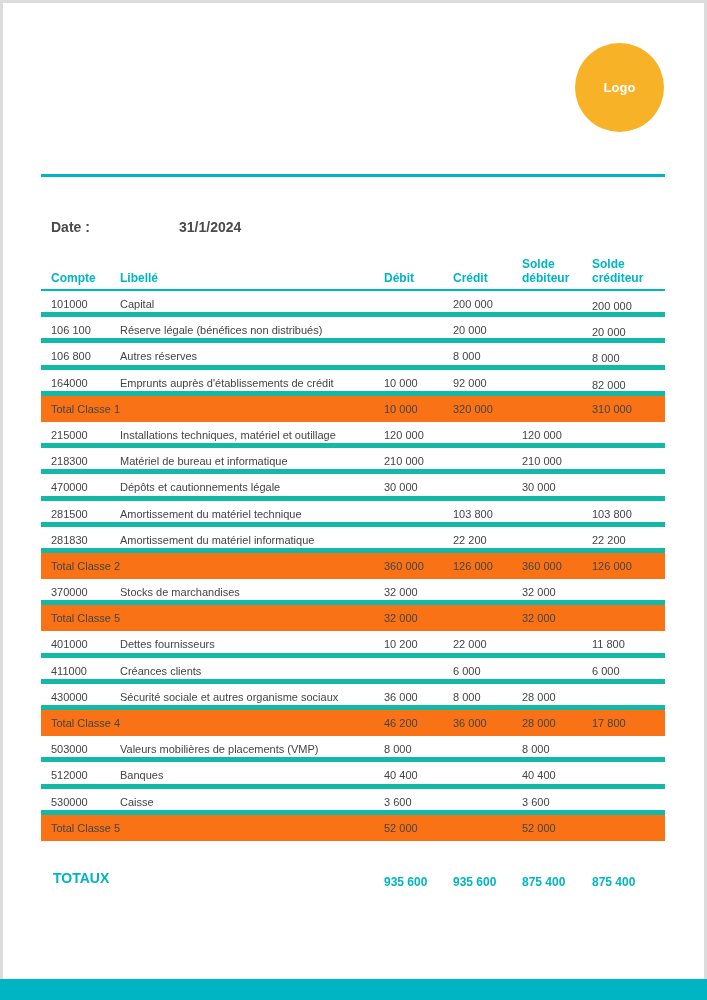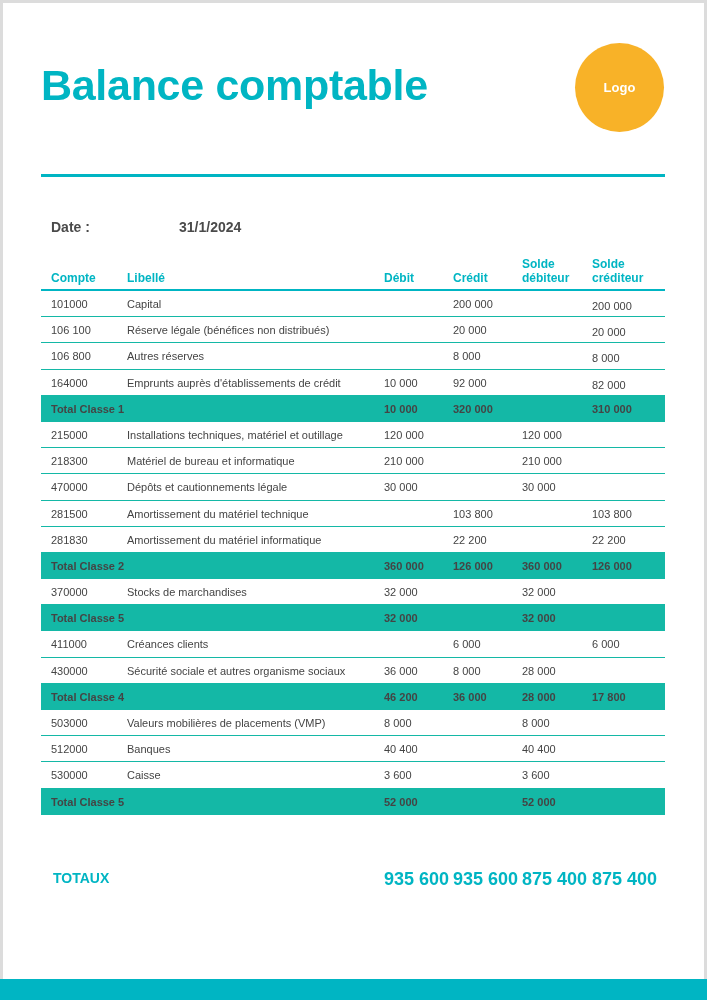--- a/index.html
+++ b/index.html
@@ -32,46 +32,45 @@
     .table {
       position: absolute; left: 38px; top: 252px; width: 624px;
     }
     .thead {
       position: relative; height: 36px; border-bottom: 2px solid #00b5c3;
     }
     .th {
       position: absolute; bottom: 4px; font-size: 12px; font-weight: bold; color: #00b5c3; line-height: 14px; margin-top: 17px;
     }
     .row {
-      position: relative; height: 26.2px; border-bottom: 1px solid #14b8a6; font-size: 11px; color: #444;
-    }
-    .row.total { background: #14b8a6; font-weight: bold; border-bottom: none; }
+      position: relative; height: 26.2px; border-bottom: 5px solid #14b8a6; font-size: 11px; color: #444;
+    }
+    .row.total { background: #f97316; font-weight: normal; border-bottom: none; }
     .cell { position: absolute; top: 7px; white-space: nowrap; }
     .c-compte { left: 10px; }
-    .c-libelle { left: 86px; }
+    .c-libelle { left: 79px; }
     .c-debit { left: 343px; }
     .c-credit { left: 412px; }
     .c-sd { left: 481px; }
     .c-sc { left: 551px; }
     .row .c-sc.low { top: 9px; }
     .totaux {
       position: absolute; left: 38px; top: 866px; width: 624px; height: 22px;
       font-weight: bold; color: #00b5c3; text-decoration: underline;
     }
-    .totaux .cell { top: 0; font-size: 18px; }
+    .totaux .cell { top: 6px; font-size: 12px; }
     .totaux .tl { left: 12px; top: 1px; font-size: 14px; }
     .bottom-bar {
       position: absolute; left: 0; top: 979px; width: 707px; height: 21px; background: #00b5c3;
     }
   </style>
 </head>
 <body>
 
 <div class="page">
-  <div class="title">Balance comptable</div>
   <div class="logo">
     <span>Logo</span>
   </div>
   <div class="rule"></div>
 
   <div class="date-label">Date :</div>
   <div class="date-value">31/1/2024</div>
 
   <div class="table">
     <div class="thead">
@@ -187,20 +186,28 @@
         </div>
         <div class="row total">
           <div class="cell c-compte">Total Classe 5</div>
           <div class="cell c-libelle"></div>
           <div class="cell c-debit">32 000</div>
           <div class="cell c-credit"></div>
           <div class="cell c-sd">32 000</div>
           <div class="cell c-sc"></div>
         </div>
         <div class="row">
+          <div class="cell c-compte">401000</div>
+          <div class="cell c-libelle">Dettes fournisseurs</div>
+          <div class="cell c-debit">10 200</div>
+          <div class="cell c-credit">22 000</div>
+          <div class="cell c-sd"></div>
+          <div class="cell c-sc">11 800</div>
+        </div>
+        <div class="row">
           <div class="cell c-compte">411000</div>
           <div class="cell c-libelle">Créances clients</div>
           <div class="cell c-debit"></div>
           <div class="cell c-credit">6 000</div>
           <div class="cell c-sd"></div>
           <div class="cell c-sc">6 000</div>
         </div>
         <div class="row">
           <div class="cell c-compte">430000</div>
           <div class="cell c-libelle">Sécurité sociale et autres organisme sociaux</div>

